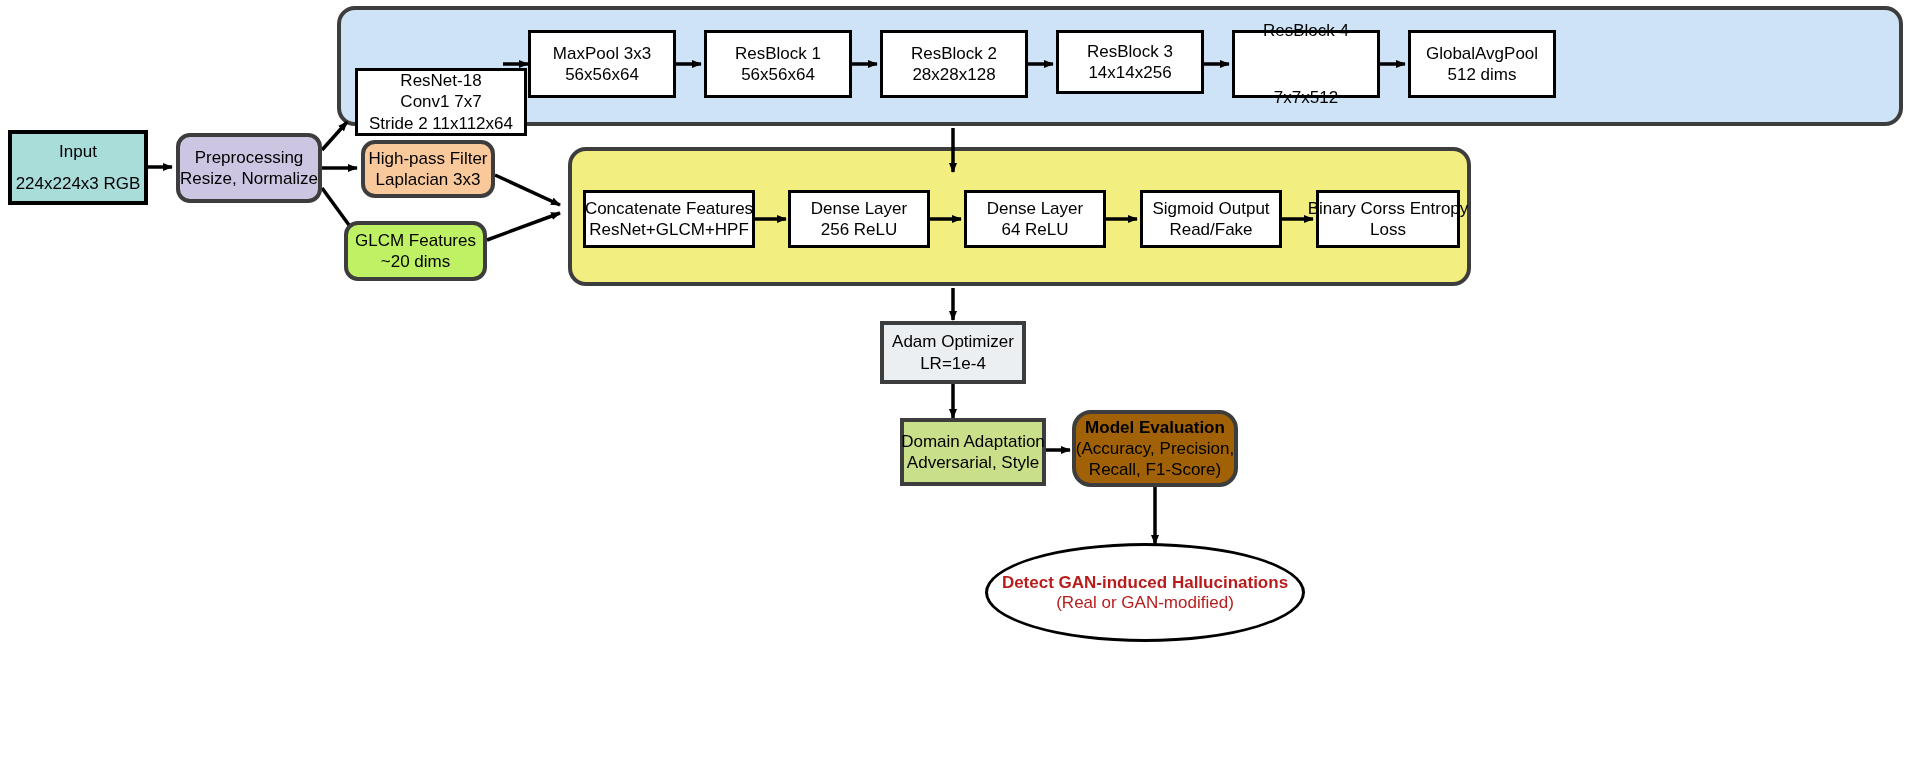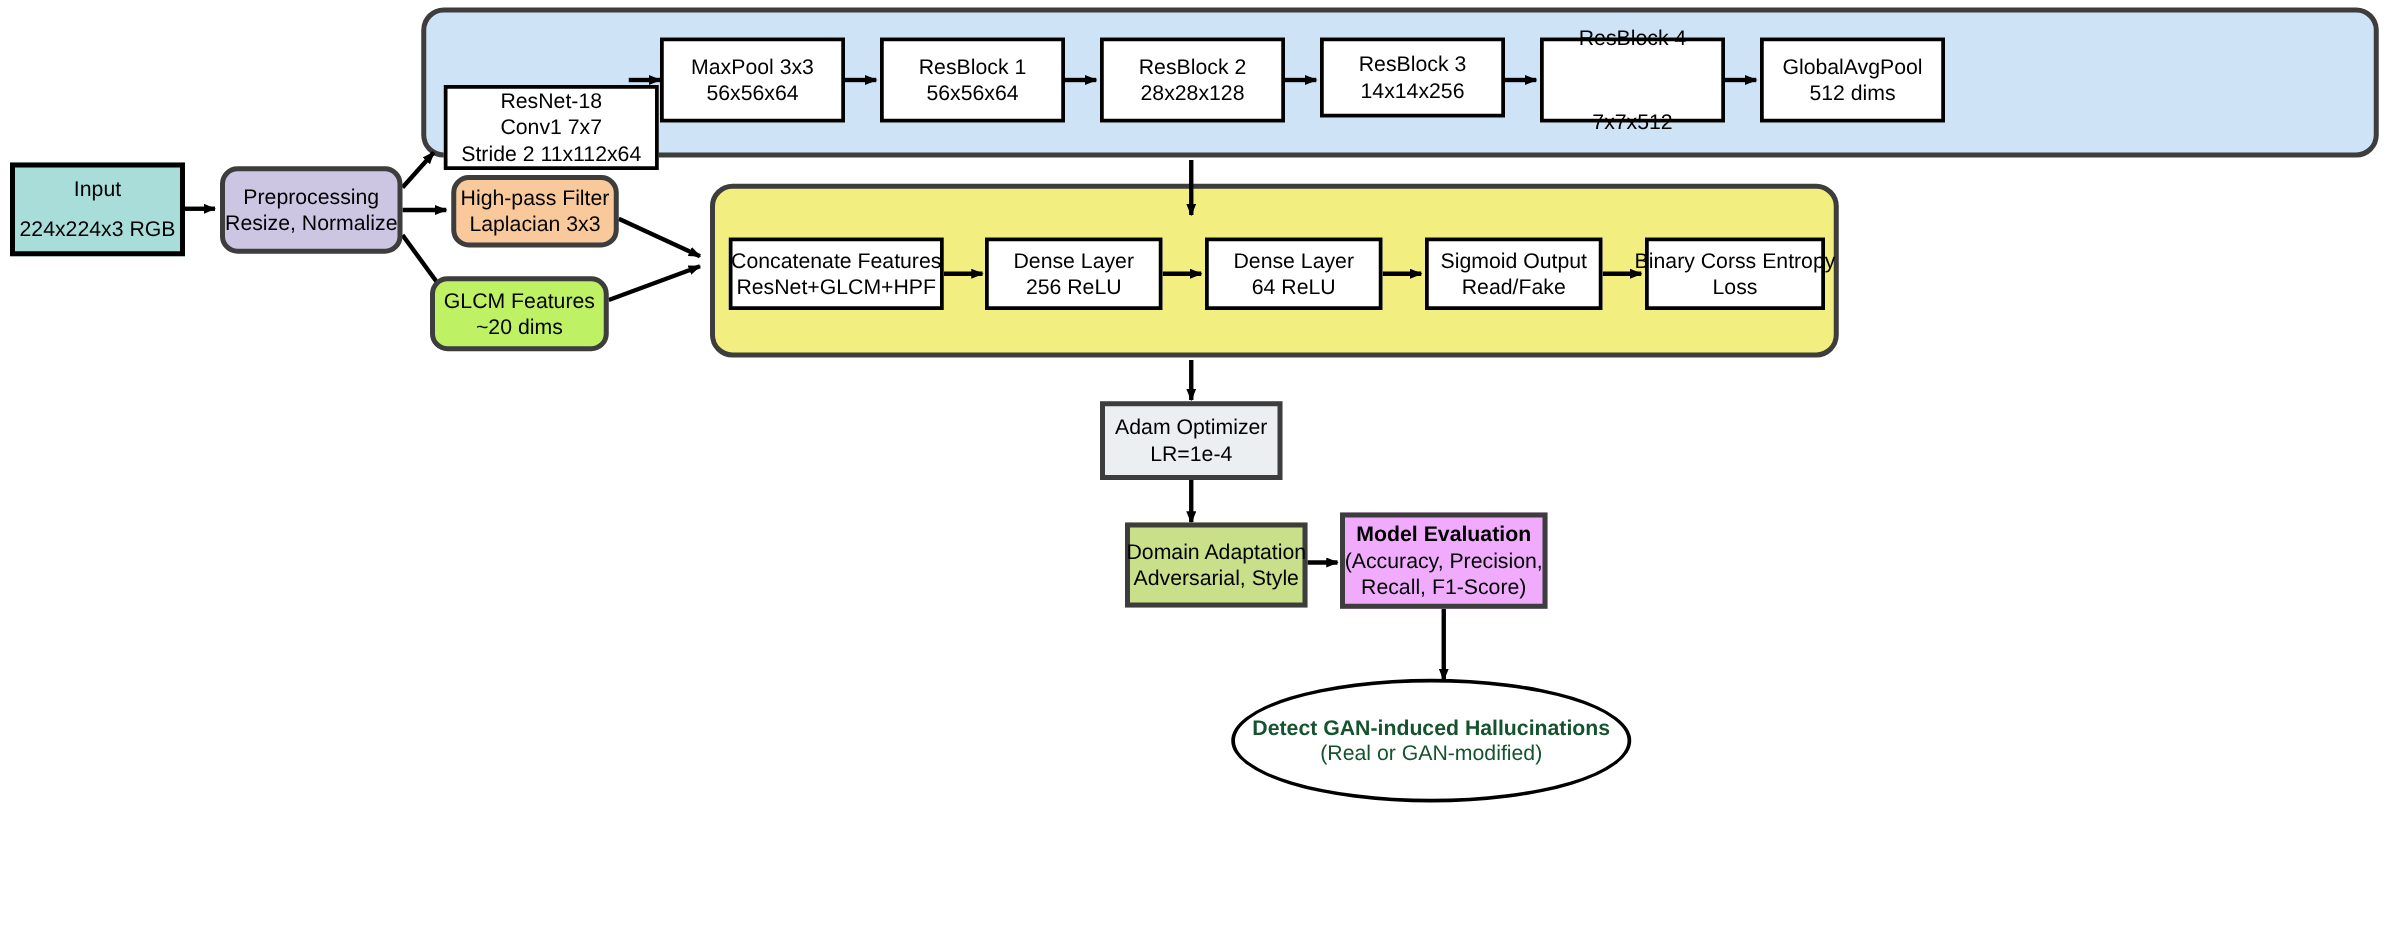--- a/index.html
+++ b/index.html
@@ -66,41 +66,41 @@
   .box-sharp {
     border: 4px solid #3d3d3d;
     font-size: 17px;
   }
   .fill-teal    { background: #a8ddd9; }
   .fill-purple  { background: #cdc6e3; }
   .fill-orange  { background: #fac99b; }
   .fill-cream   { background: #bef264; }
   .fill-gray    { background: #eceff1; }
   .fill-green   { background: #c9df8a; }
-  .fill-pink    { background: #f0abfc; }
+  .fill-pink    { background: #a16207; border-radius: 19px; }
 
   .box-input {
     border: 4px solid #000000;
     font-size: 17px;
     gap: 11px;
   }
 
   .ellipse-node {
     position: absolute;
     box-sizing: border-box;
     background: #ffffff;
     border: 3px solid #000000;
     border-radius: 50%;
     display: flex;
     flex-direction: column;
     align-items: center;
     justify-content: center;
     text-align: center;
     font-size: 17px;
-    color: #14532d;
+    color: #b91c1c;
     z-index: 10;
   }
   .bold { font-weight: bold; }
 </style>
 </head>
 <body>
 
 <div id="canvas">
 
   <div class="group group-blue" style="left:337px; top:6px; width:1566px; height:120px;"></div>

